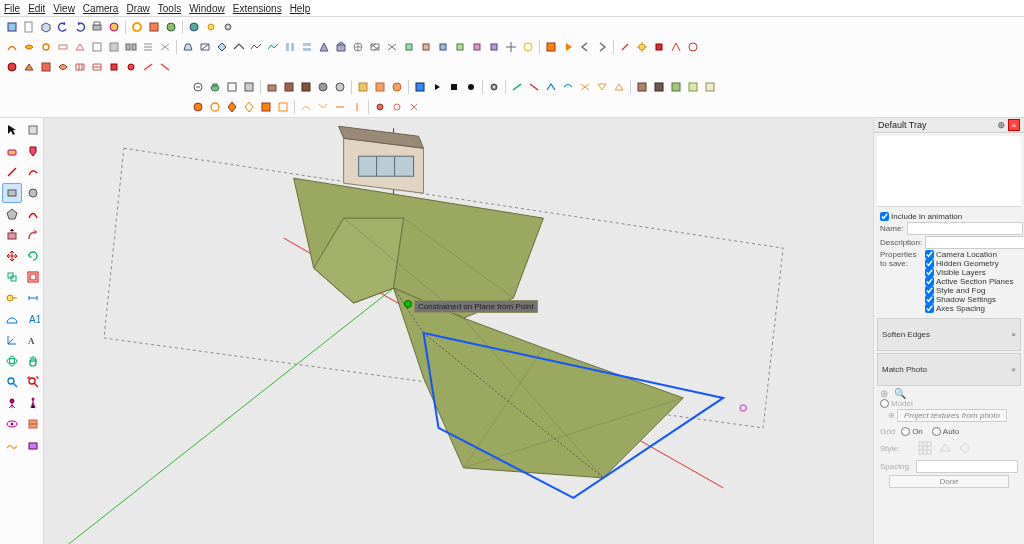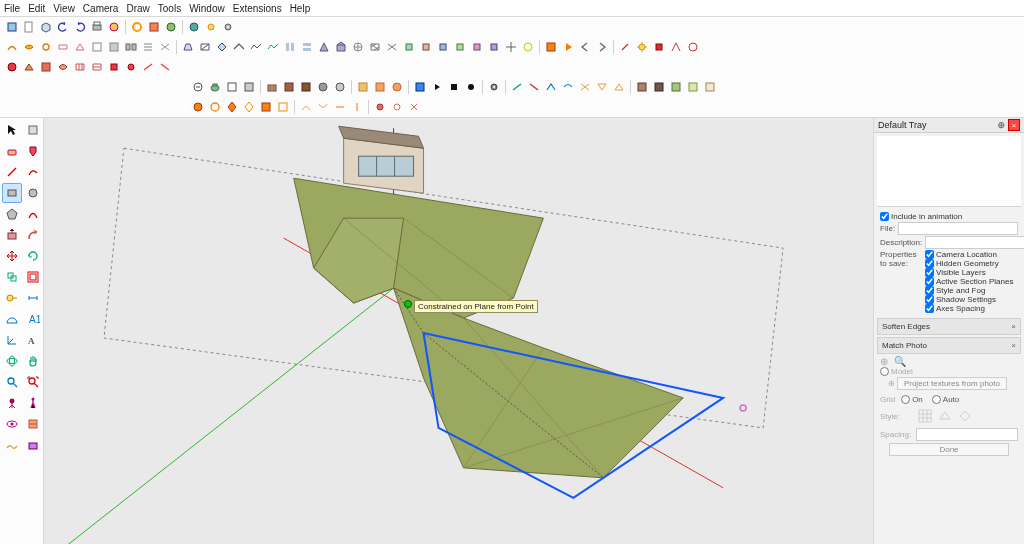--- a/index.html
+++ b/index.html
@@ -1,18 +1,18 @@
 <!DOCTYPE html>
 <html><head>
 <meta charset="utf-8">
 <style>
   html,body{margin:0;padding:0;width:1024px;height:544px;font-family:Tahoma,Arial,sans-serif;font-size:10px;background:#f4f4f4;overflow:hidden;color:#222;}
   
   .menubar{height:16px;background:#fff;border-bottom:1px solid #d9d9d9;display:flex;align-items:center;padding:0 4px;gap:8px;}
-  .menubar span{cursor:default;}
+  .menubar span{cursor:default;text-decoration:underline;}
   
   .toolbars{background:#fcfcfc;border-bottom:1px solid #d9d9d9;}
   .trow{display:flex;align-items:center;height:18px;padding:1px 4px;gap:1px;}
   .trow.left-pad{padding-left:190px;}
   .tb{width:14px;height:14px;border:1px solid transparent;border-radius:2px;display:flex;align-items:center;justify-content:center;}
   .sep{width:1px;height:14px;background:#d0d0d0;margin:0 2px;}
   .tb svg{display:block;}
   
   .main{display:flex;height:calc(544px - 16px - 58px - 18px);}
   .left-tools{width:44px;background:#fcfcfc;border-right:1px solid #d9d9d9;display:grid;grid-template-columns:1fr 1fr;grid-auto-rows:20px;gap:1px;padding:2px;box-sizing:border-box;}
@@ -23,28 +23,28 @@
   .tray-close{width:10px;height:10px;background:#f44;border:1px solid #c00;display:flex;align-items:center;justify-content:center;color:#fff;font-size:8px;}
   .tray-pin{color:#777;font-weight:bold;}
   .tray-body{flex:1;overflow:hidden;font-size:8px;color:#333;}
   .tray-preview{height:70px;background:#fff;border-bottom:1px solid #d5d5d5;margin:3px;}
   .tray-sec{padding:2px 6px;}
   .tray-sec .row{display:flex;align-items:center;margin:1px 0;}
   .tray-sec label{color:#555;margin-right:3px;}
   .tray-sec input[type=text]{flex:1;border:1px solid #ccc;font-size:8px;height:11px;padding:0 2px;background:#fff;}
   .chk{display:flex;align-items:flex-end;gap:2px;margin:0;}
   .chk input{width:9px;height:9px;margin:0;}
-  .panel-hdr{background:#e6e6e6;border:1px solid #cfcfcf;padding:3px 4px;font-size:8px;display:flex;align-items:flex-start;justify-content:space-between;margin:2px 3px 0;}
+  .panel-hdr{background:#e6e6e6;border:1px solid #cfcfcf;padding:11px 4px;font-size:8px;display:flex;align-items:flex-start;justify-content:space-between;margin:2px 3px 0;}
   .panel-hdr .arrow{font-size:8px;color:#666;}
   .disabled{color:#aaa;}
-  .tray-btn{border:1px solid #ccc;background:#f7f7f7;padding:1px 4px;font-size:8px;color:#888;text-align:center;margin:2px auto;display:block;width:120px;}
+  .tray-btn{border:1px solid #ccc;background:#f7f7f7;padding:1px 4px;font-size:8px;color:#888;text-align:center;margin:2px auto;display:block;width:120px;font-style:italic;}
   .small-icons{display:flex;gap:6px;justify-content:space-around;margin:4px 2px;}
   .small-icons svg{opacity:.4;}
   
-  .tooltip{position:absolute;left:370px;top:182px;background:#fef9c3;border:1px solid #8f8f60;padding:1px 3px;font-size:8px;color:#222;white-space:nowrap;}
+  .tooltip{position:absolute;left:370px;top:182px;background:#737373;border:1px solid #8f8f60;padding:1px 3px;font-size:8px;color:#222;white-space:nowrap;}
   .tooltip-dot{position:absolute;left:360px;top:182px;width:6px;height:6px;border-radius:50%;background:#0c0;border:1px solid #050;}
 </style>
 </head>
 <body>
 
 <div class="menubar">
   <span>File</span>
   <span>Edit</span>
   <span>View</span>
   <span>Camera</span>
@@ -850,21 +850,21 @@
       </span>
     </div>
     <div class="tray-body">
       <div class="tray-preview"></div>
       <div class="tray-sec">
         <div class="chk">
             <input type="checkbox" checked="" style="">
             <span>Include in animation</span>
           </div>
         <div class="row">
-            <label>File:</label>
+            <label>Name:</label>
             <input type="text" style="">
           </div>
         <div class="row">
             <label>Description:</label>
             <input type="text" style="">
           </div>
         <div class="row" style="align-items:flex-start">
             <label style="width:42px">Properties to save:</label>
           <div style="flex:1">
             <div class="chk">

